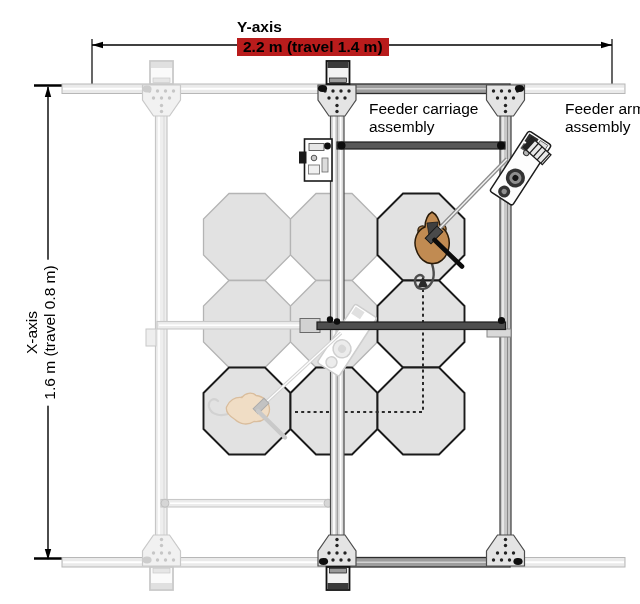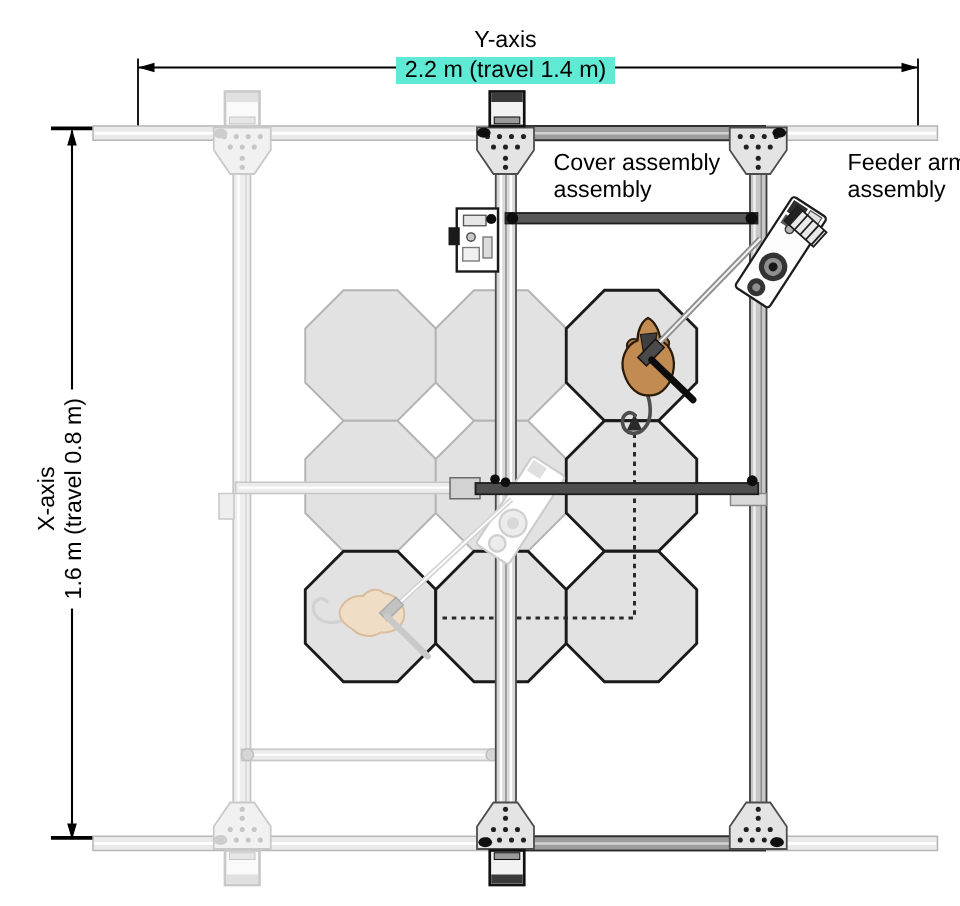--- a/index.html
+++ b/index.html
@@ -1,21 +1,21 @@
 <!DOCTYPE html>
 <html><head>
 <meta charset="utf-8">
 <style>
   html,body{margin:0;padding:0;background:#fff;}
   .stage{position:relative;width:640px;height:604px;background:#fff;overflow:hidden;
          font-family:"Liberation Sans",sans-serif;color:#000;}
   .stage svg{position:absolute;left:0;top:0;}
   .lbl{position:absolute;font-size:15.5px;line-height:17.5px;color:#000;white-space:nowrap;}
-  .center{text-align:center;}
-  .dim-span{display:inline-block;background:#5eead4;padding:0 6px;}
+  .center{font-weight:bold;}
+  .dim-span{display:inline-block;background:#b91c1c;padding:0 6px;}
   .x-wrap{position:absolute;left:2px;top:60px;width:76px;height:544px;
           display:flex;align-items:center;justify-content:center;}
   .x-rot{transform:rotate(-90deg);background:#fff;padding:1px 6px;text-align:center;
          font-size:15.5px;line-height:17.5px;white-space:nowrap;}
   
   .fit   {--gp:#e4e4e4;--gs:#4d4d4d;--gd:#222;--mp:#f2f2f2;--mo:#111;--mb:#3a3a3a;--ms:#9a9a9a;}
   .ghostf{--gp:#f1f1f1;--gs:#c9c9c9;--gd:#c6c6c6;--mp:#fafafa;--mo:#c9c9c9;--mb:#e0e0e0;--ms:#e6e6e6;}
   .g-plate{fill:var(--gp);stroke:var(--gs);stroke-width:1.2;}
   .g-dot{fill:var(--gd);}
   .m-body{fill:var(--mp);stroke:var(--mo);stroke-width:1.8;}
@@ -255,21 +255,21 @@
 </div>
 
 <div class="x-wrap">
   <div class="x-rot">
     <div>X-axis</div>
     <div>1.6 m (travel 0.8 m)</div>
   </div>
 </div>
 
 <div class="lbl" style="left:369px;top:100px;">
-  <div>Cover assembly</div>
+  <div>Feeder carriage</div>
   <div>assembly</div>
 </div>
 
 <div class="lbl" style="left:565px;top:100px;">
   <div>Feeder arm</div>
   <div>assembly</div>
 </div>
 
 </div>
 

